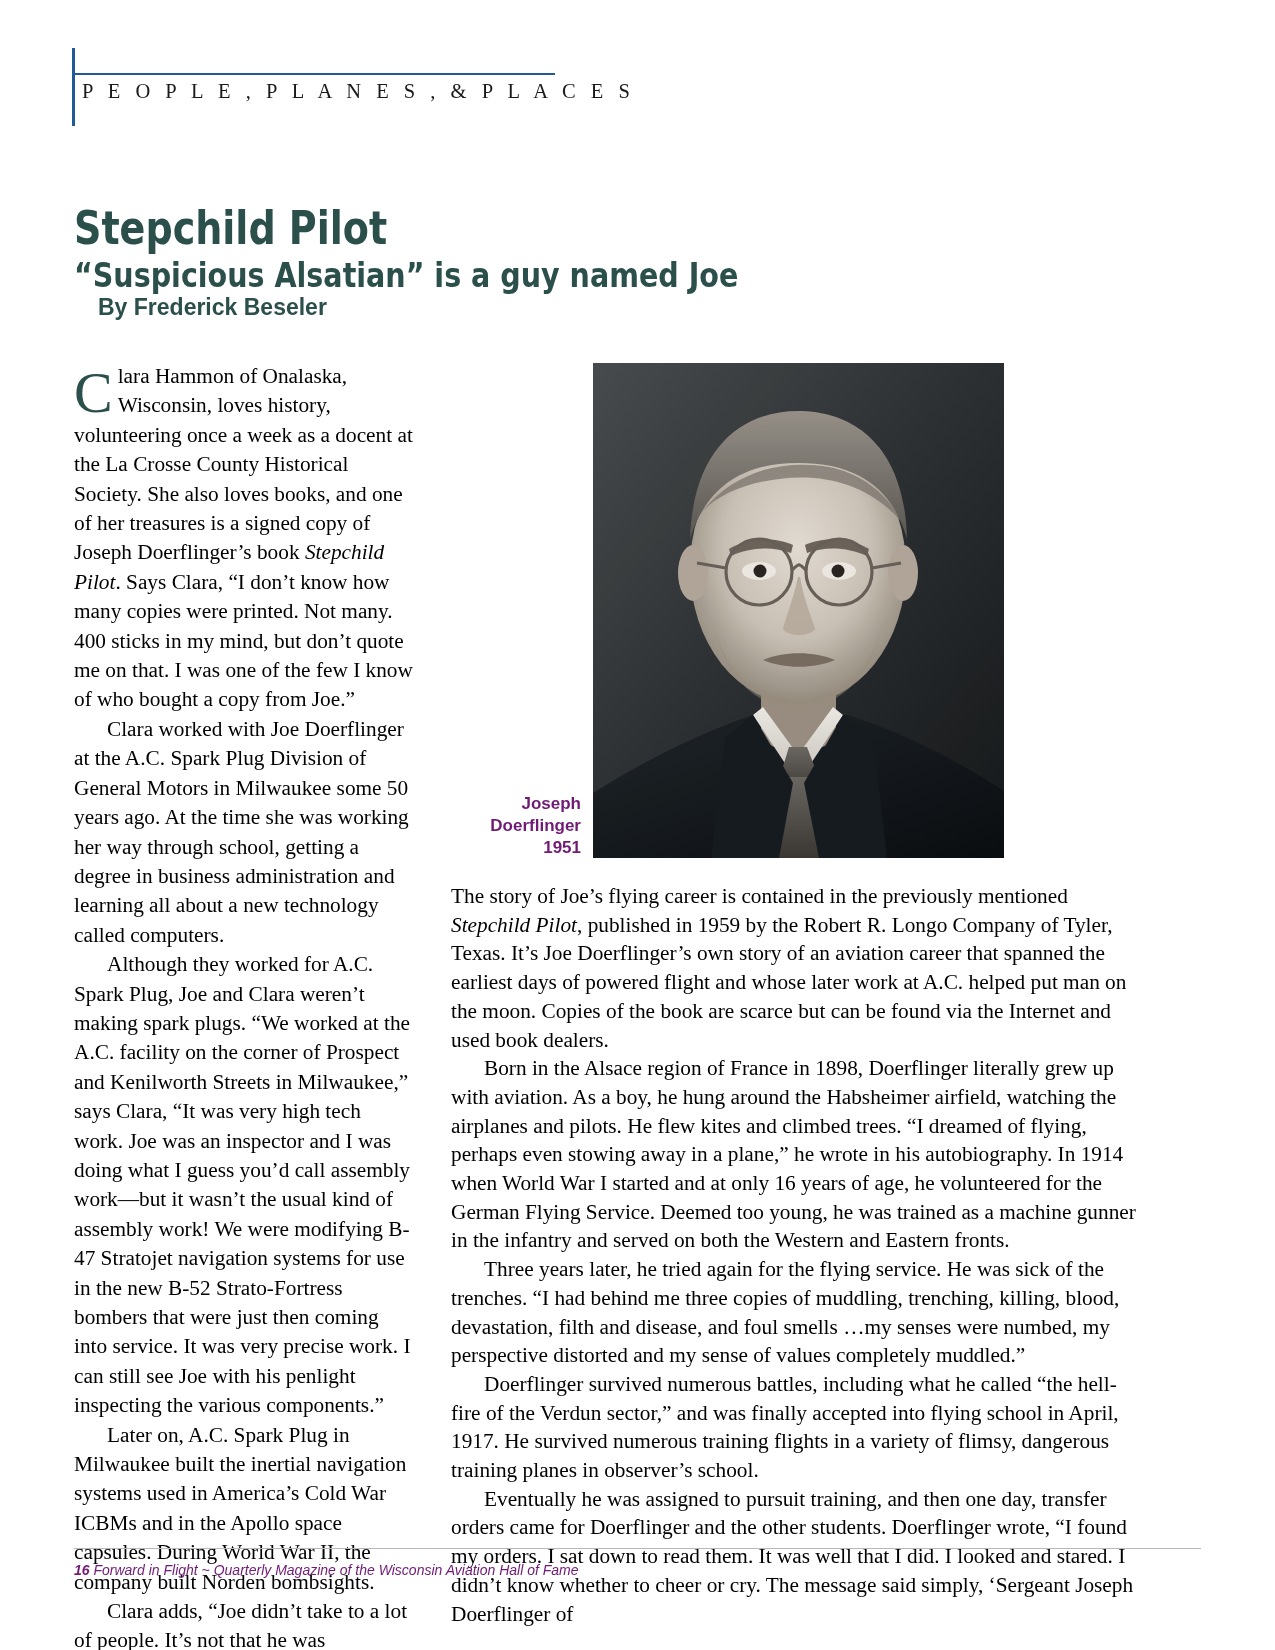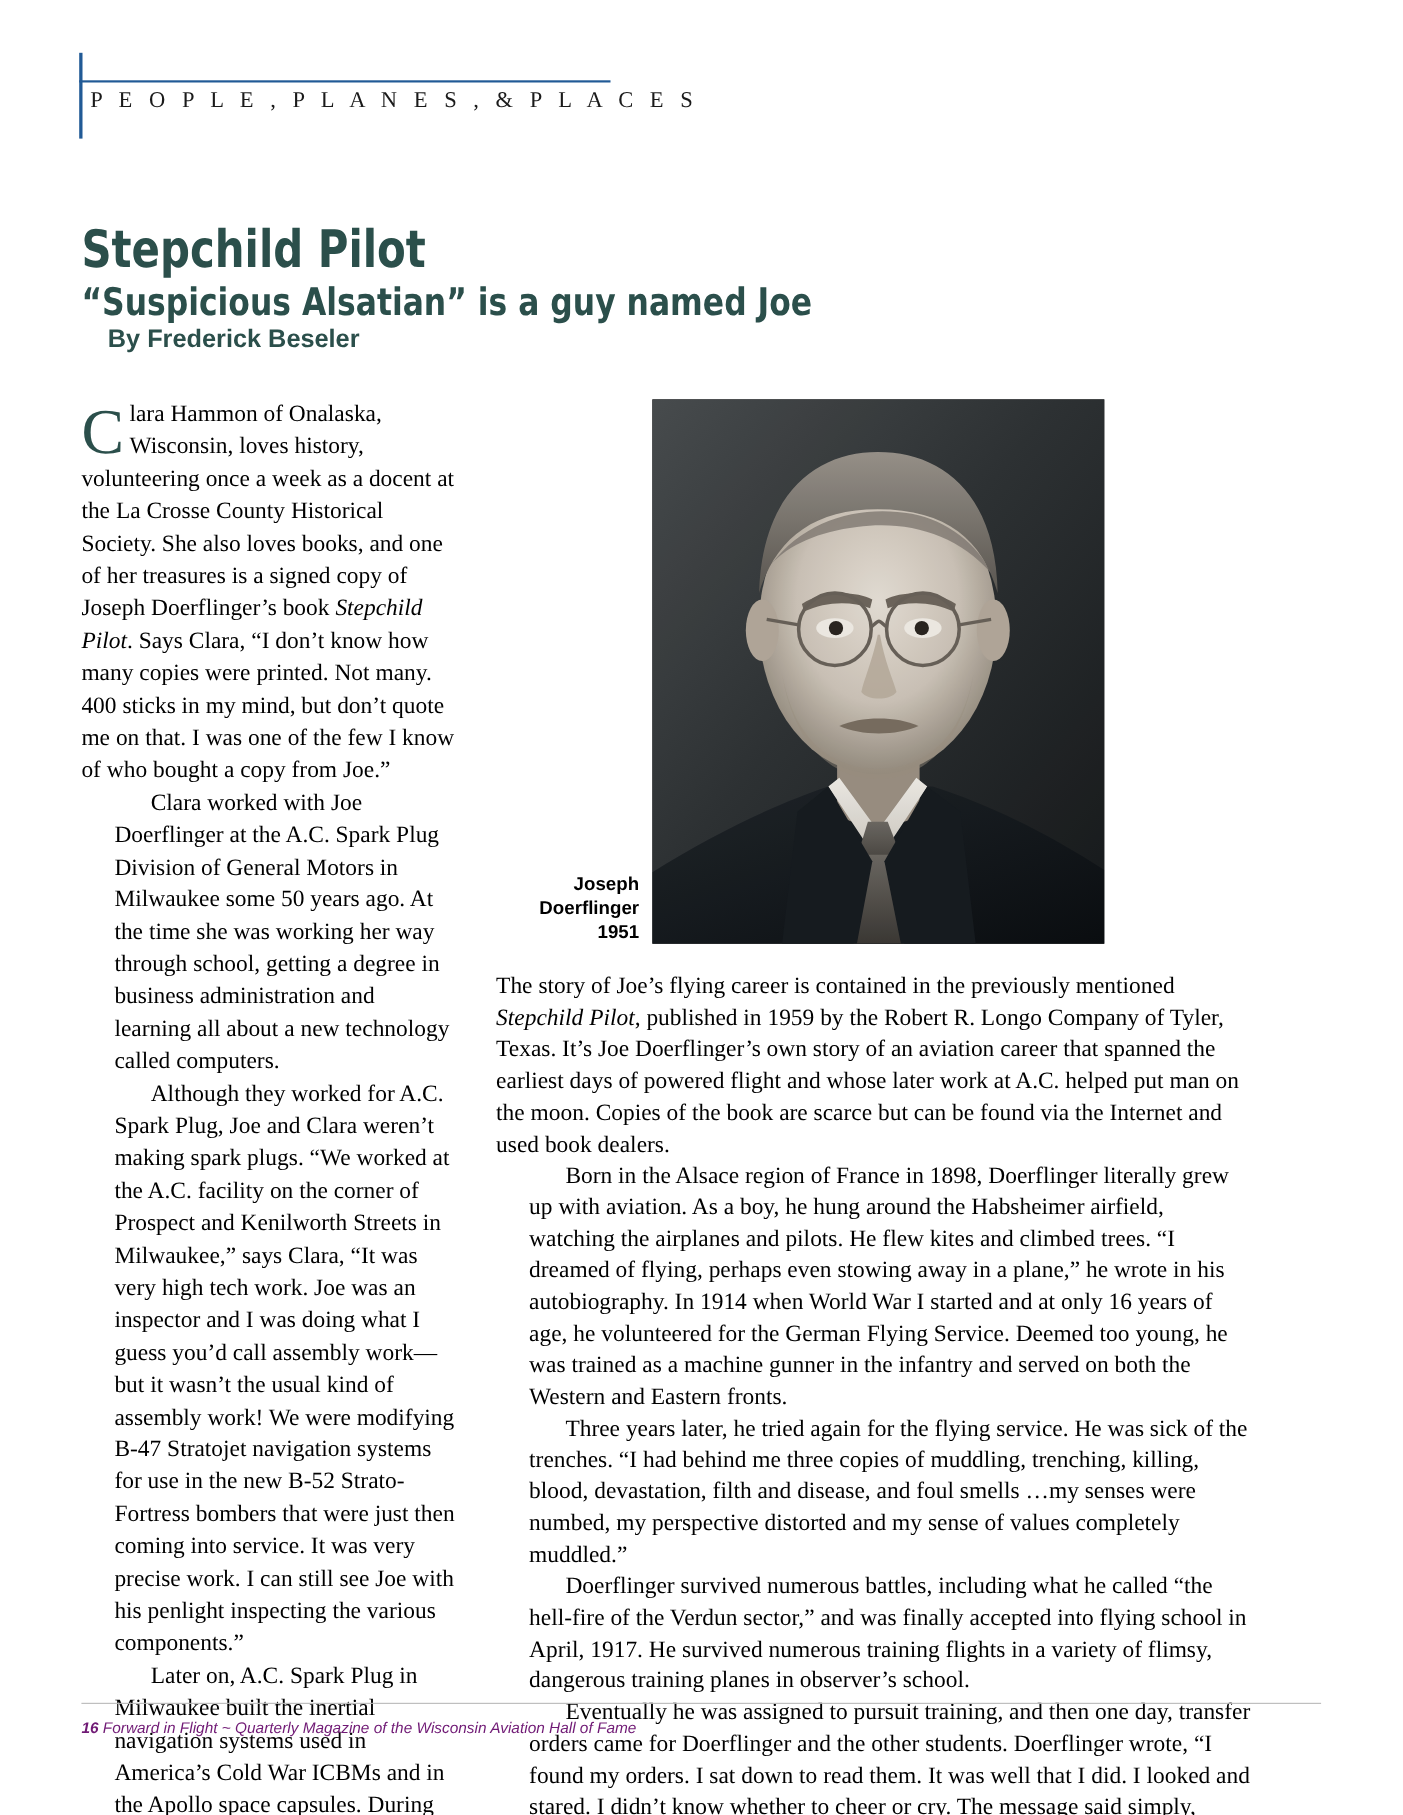--- a/index.html
+++ b/index.html
@@ -105,21 +105,21 @@
   .photo-caption {
     position: absolute;
     left: 413px;
     top: 793px;
     width: 168px;
     text-align: right;
     font-family: "Liberation Sans", "DejaVu Sans", sans-serif;
     font-weight: bold;
     font-size: 17px;
     line-height: 1.30;
-    color: #000000;
+    color: #701a75;
   }
 
   
   .col1 {
     position: absolute;
     left: 74px;
     top: 362px;
     width: 340px;
     font-size: 21.3px;
     line-height: 29.4px;
@@ -132,21 +132,20 @@
     width: 690px;
     font-size: 21.3px;
     line-height: 28.7px;
     text-align: left;
   }
   .col1 p, .col2 p {
     margin: 0;
   }
   .col1 p + p, .col2 p + p {
     text-indent: 1.55em;
-    margin-left: 30px;
   }
   .dropcap {
     float: left;
     font-family: "Liberation Serif", "DejaVu Serif", serif;
     font-size: 58px;
     line-height: 0.85;
     color: #2b4f4b;
     padding: 4px 5px 0 0;
     margin-top: 2px;
   }

